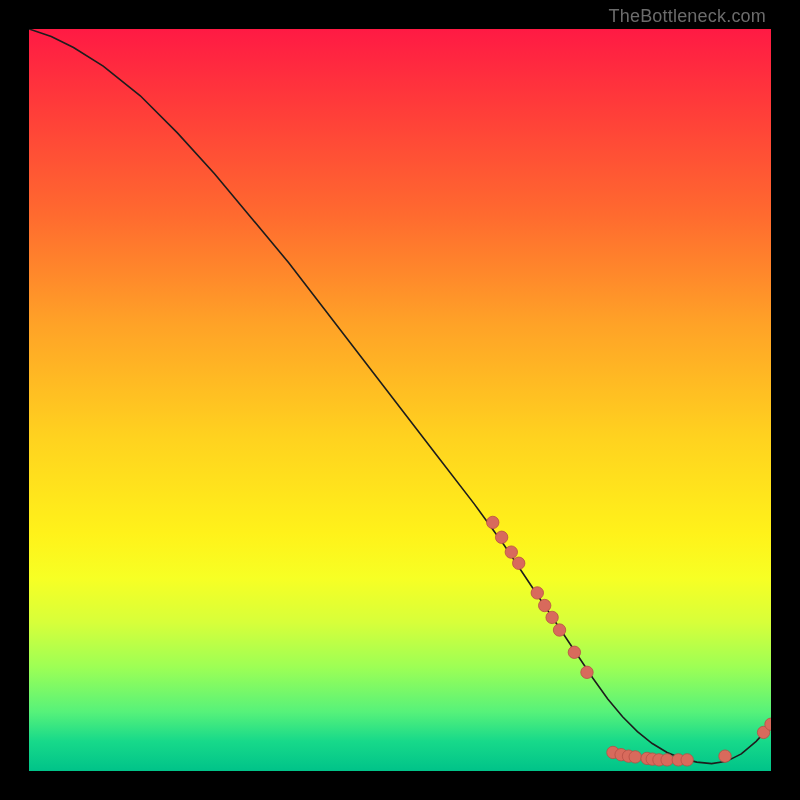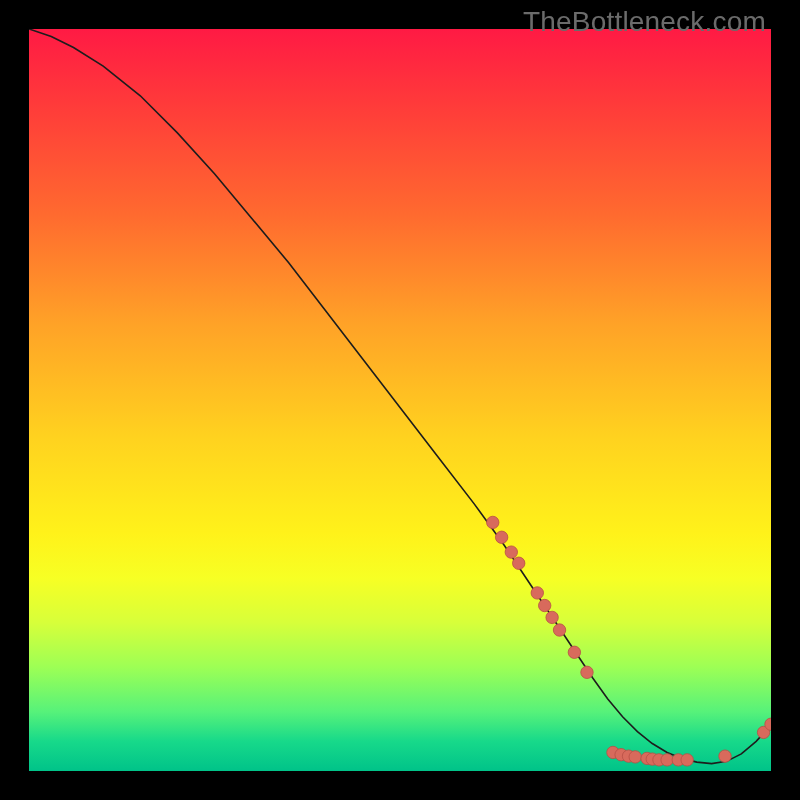--- a/index.html
+++ b/index.html
@@ -38,21 +38,21 @@
       #57f27a 92%,
       #17d98a 96%,
       #00c389 100%
     );
   }
   .watermark {
     position: absolute;
     top: 6px;
     right: 34px;
     color: #6b6b6b;
-    font-size: 28px;
+    font-size: 18px;
     letter-spacing: 0.2px;
     font-weight: 400;
   }
   svg.curve {
     position: absolute;
     left: 0;
     top: 0;
     width: 742px;
     height: 742px;
   }

